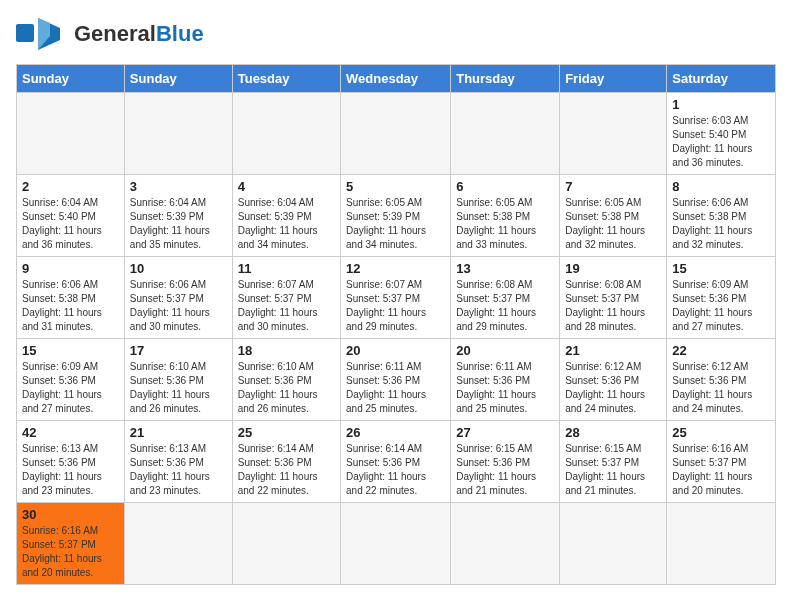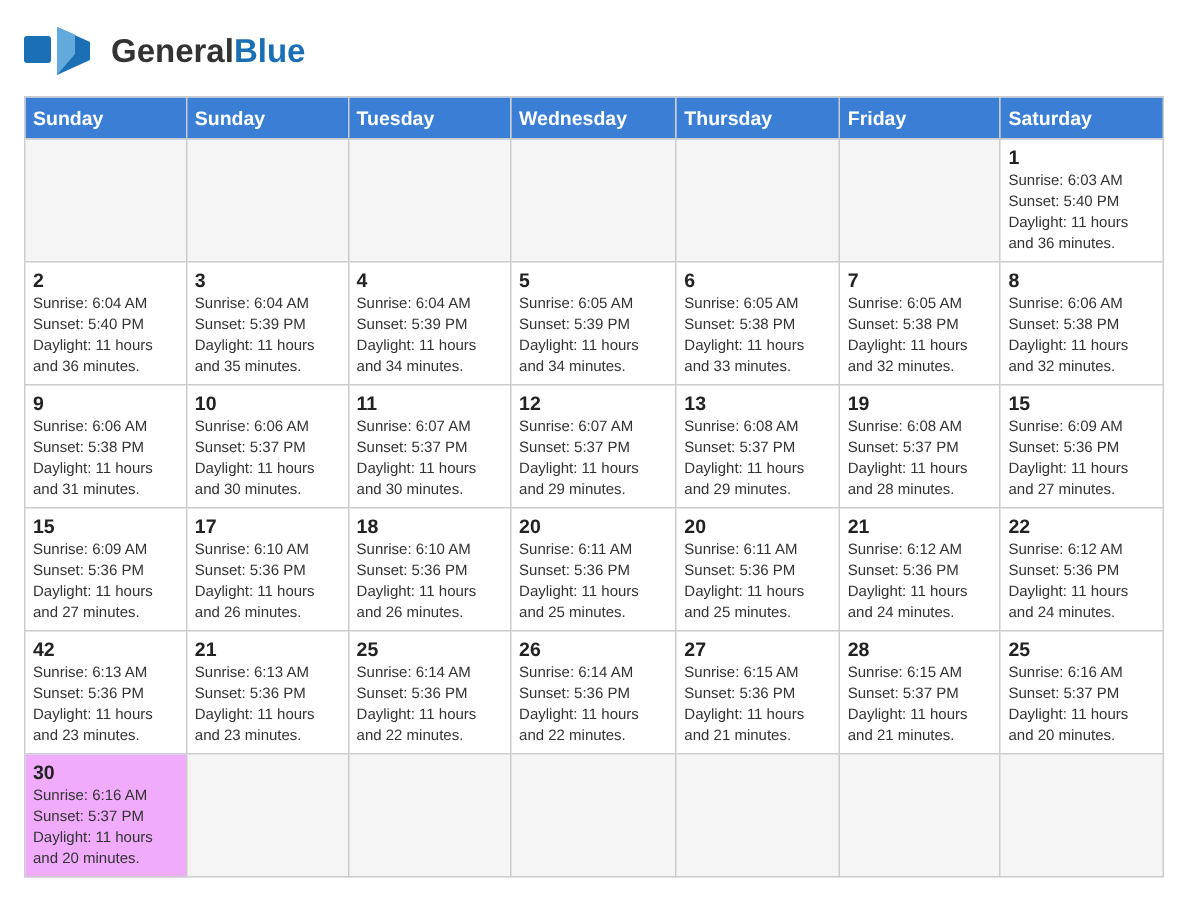--- a/index.html
+++ b/index.html
@@ -71,21 +71,21 @@
       color: #222;
       display: block;
       margin-bottom: 2px;
     }
     .day-info {
       color: #333;
       font-size: 10px;
       line-height: 1.4;
     }
     .last-row td {
-      background: #f0abfc;
+      background: #f97316;
     }
   </style>
 </head>
 <body>
 
 <div class="header">
   <div class="logo">
     <div style="display:flex;align-items:center;gap:14px;">
       <svg width="44" height="36" viewBox="0 0 44 36">
         <rect x="0" y="8" width="18" height="18" fill="#1a6fb5" rx="2"></rect>

